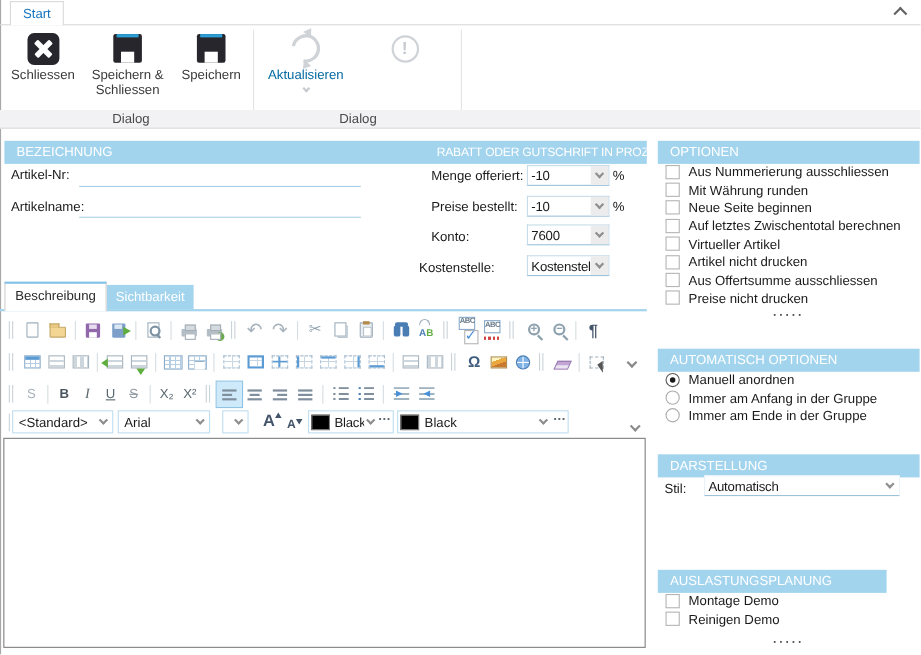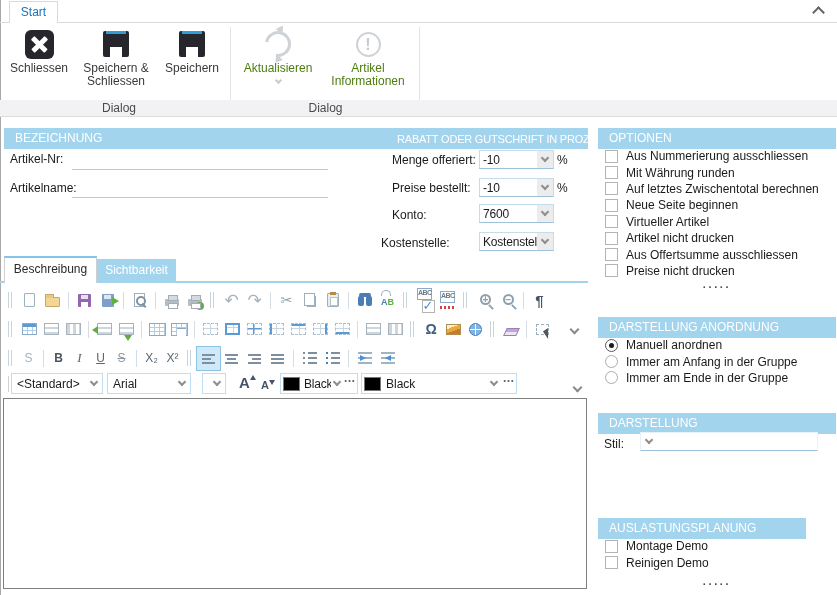--- a/index.html
+++ b/index.html
@@ -5,21 +5,21 @@
 *{box-sizing:border-box}
 body{margin:0;width:837px;height:595px;position:relative;font-family:"Liberation Sans",sans-serif;background:#fff;overflow:hidden;color:#1a1a1a;font-size:12px}
 .abs{position:absolute}
 
 #tabline{position:absolute;left:0;top:22px;right:0;height:1px;background:#d9d9d9}
 #starttab{position:absolute;left:9px;top:1px;width:49px;height:22px;background:#fff;border:1px solid #d9d9d9;border-bottom:none;color:#1873bf;text-align:center;line-height:21px;z-index:2}
 .chevup{width:9px;height:9px;border-top:2px solid #636363;border-left:2px solid #636363;transform:rotate(45deg)}
 
 .rbtn{position:absolute;top:26px;text-align:center;color:#3a3a3a;line-height:13px;cursor:default}
 .rbtn .icw{height:36px;display:flex;align-items:center;justify-content:center}
-.rbtn.dis{color:#4d7c0f}
+.rbtn.dis{color:#0369a1}
 .vsep{position:absolute;top:27px;height:88px;width:1px;background:#e4e4e4}
 #groupband{position:absolute;top:100px;left:0;right:0;height:17px;background:#f2f2f4;border-bottom:1px solid #dcdcdc}
 .gblabel{position:absolute;top:101px;height:16px;text-align:center;color:#4a4a4a}
 
 .xicon{width:29px;height:29px;background:#26262c;border-radius:6px;position:relative}
 .xicon::before,.xicon::after{content:"";position:absolute;left:5px;top:12.4px;width:19px;height:4.6px;background:#fff;border-radius:1px}
 .xicon::before{transform:rotate(45deg)}
 .xicon::after{transform:rotate(-45deg)}
 .fdicon{width:26px;height:26px;background:#26262c;border-radius:2px;position:relative}
 .fdicon::before{content:"";position:absolute;top:0;left:3px;right:3px;height:3.2px;background:#2d9fd8}
@@ -200,21 +200,20 @@
     </div>
   <div>Aktualisieren</div>
   <div style="display:flex;justify-content:center;margin-top:3px">
       <div class="chevdn lt" style="width:5px;height:5px"></div>
     </div>
 </div>
 <div class="rbtn dis" style="left:324px;width:88px">
   <div class="icw">
       <div class="inficon"></div>
     </div>
-  <div>Artikel Informationen</div>
 </div>
 <div class="vsep" style="left:419px"></div>
 
 <div id="groupband"></div>
 <div class="gblabel" style="left:8px;width:222px">Dialog</div>
 <div class="gblabel" style="left:232px;width:187px">Dialog</div>
 
 <div class="sec" style="left:4px;top:128px;width:584px">
   <span class="tl">BEZEICHNUNG</span>
   <span class="tr">RABATT ODER GUTSCHRIFT IN PROZENT</span>
@@ -544,47 +543,47 @@
   <div class="ckrow">
       <span class="ck"></span>
       <span class="ckl">Aus Nummerierung ausschliessen</span>
     </div>
   <div class="ckrow">
       <span class="ck"></span>
       <span class="ckl">Mit Währung runden</span>
     </div>
   <div class="ckrow">
       <span class="ck"></span>
+      <span class="ckl">Neue Seite beginnen</span>
+    </div>
+  <div class="ckrow">
+      <span class="ck"></span>
       <span class="ckl">Auf letztes Zwischentotal berechnen</span>
     </div>
   <div class="ckrow">
       <span class="ck"></span>
-      <span class="ckl">Neue Seite beginnen</span>
-    </div>
-  <div class="ckrow">
-      <span class="ck"></span>
       <span class="ckl">Virtueller Artikel</span>
     </div>
   <div class="ckrow">
       <span class="ck"></span>
       <span class="ckl">Artikel nicht drucken</span>
     </div>
   <div class="ckrow">
       <span class="ck"></span>
       <span class="ckl">Aus Offertsumme ausschliessen</span>
     </div>
   <div class="ckrow">
       <span class="ck"></span>
       <span class="ckl">Preise nicht drucken</span>
     </div>
 </div>
 <div class="mdots" style="top:281px">·····</div>
 
 <div class="sec" style="left:598px;top:317px;width:238px">
-  <span class="tl">DARSTELLUNG ANORDNUNG</span>
+  <span class="tl">AUTOMATISCH OPTIONEN</span>
 </div>
 <div class="abs" style="left:598px;top:337px;width:238px">
   <div class="ckrow">
       <span class="radio sel"></span>
       <span class="ckl">Manuell anordnen</span>
     </div>
   <div class="ckrow">
       <span class="radio"></span>
       <span class="ckl">Immer am Anfang in der Gruppe</span>
     </div>
@@ -592,20 +591,21 @@
       <span class="radio"></span>
       <span class="ckl">Immer am Ende in der Gruppe</span>
     </div>
 </div>
 
 <div class="sec" style="left:598px;top:413px;width:238px">
   <span class="tl">DARSTELLUNG</span>
 </div>
 <div class="lbl" style="left:604px;top:437px">Stil:</div>
 <div class="cbo" style="left:640px;top:432px;width:178px;border-color:#e8f1f8;border-bottom-color:#9cc3db">
+  <span class="v">Automatisch</span>
     <span class="d" style="background:#fff">
       <span class="cv"></span>
     </span>
 </div>
 
 <div class="sec" style="left:598px;top:518px;width:208px">
   <span class="tl">AUSLASTUNGSPLANUNG</span>
 </div>
 <div class="abs" style="left:598px;top:538px;width:238px">
   <div class="ckrow">

